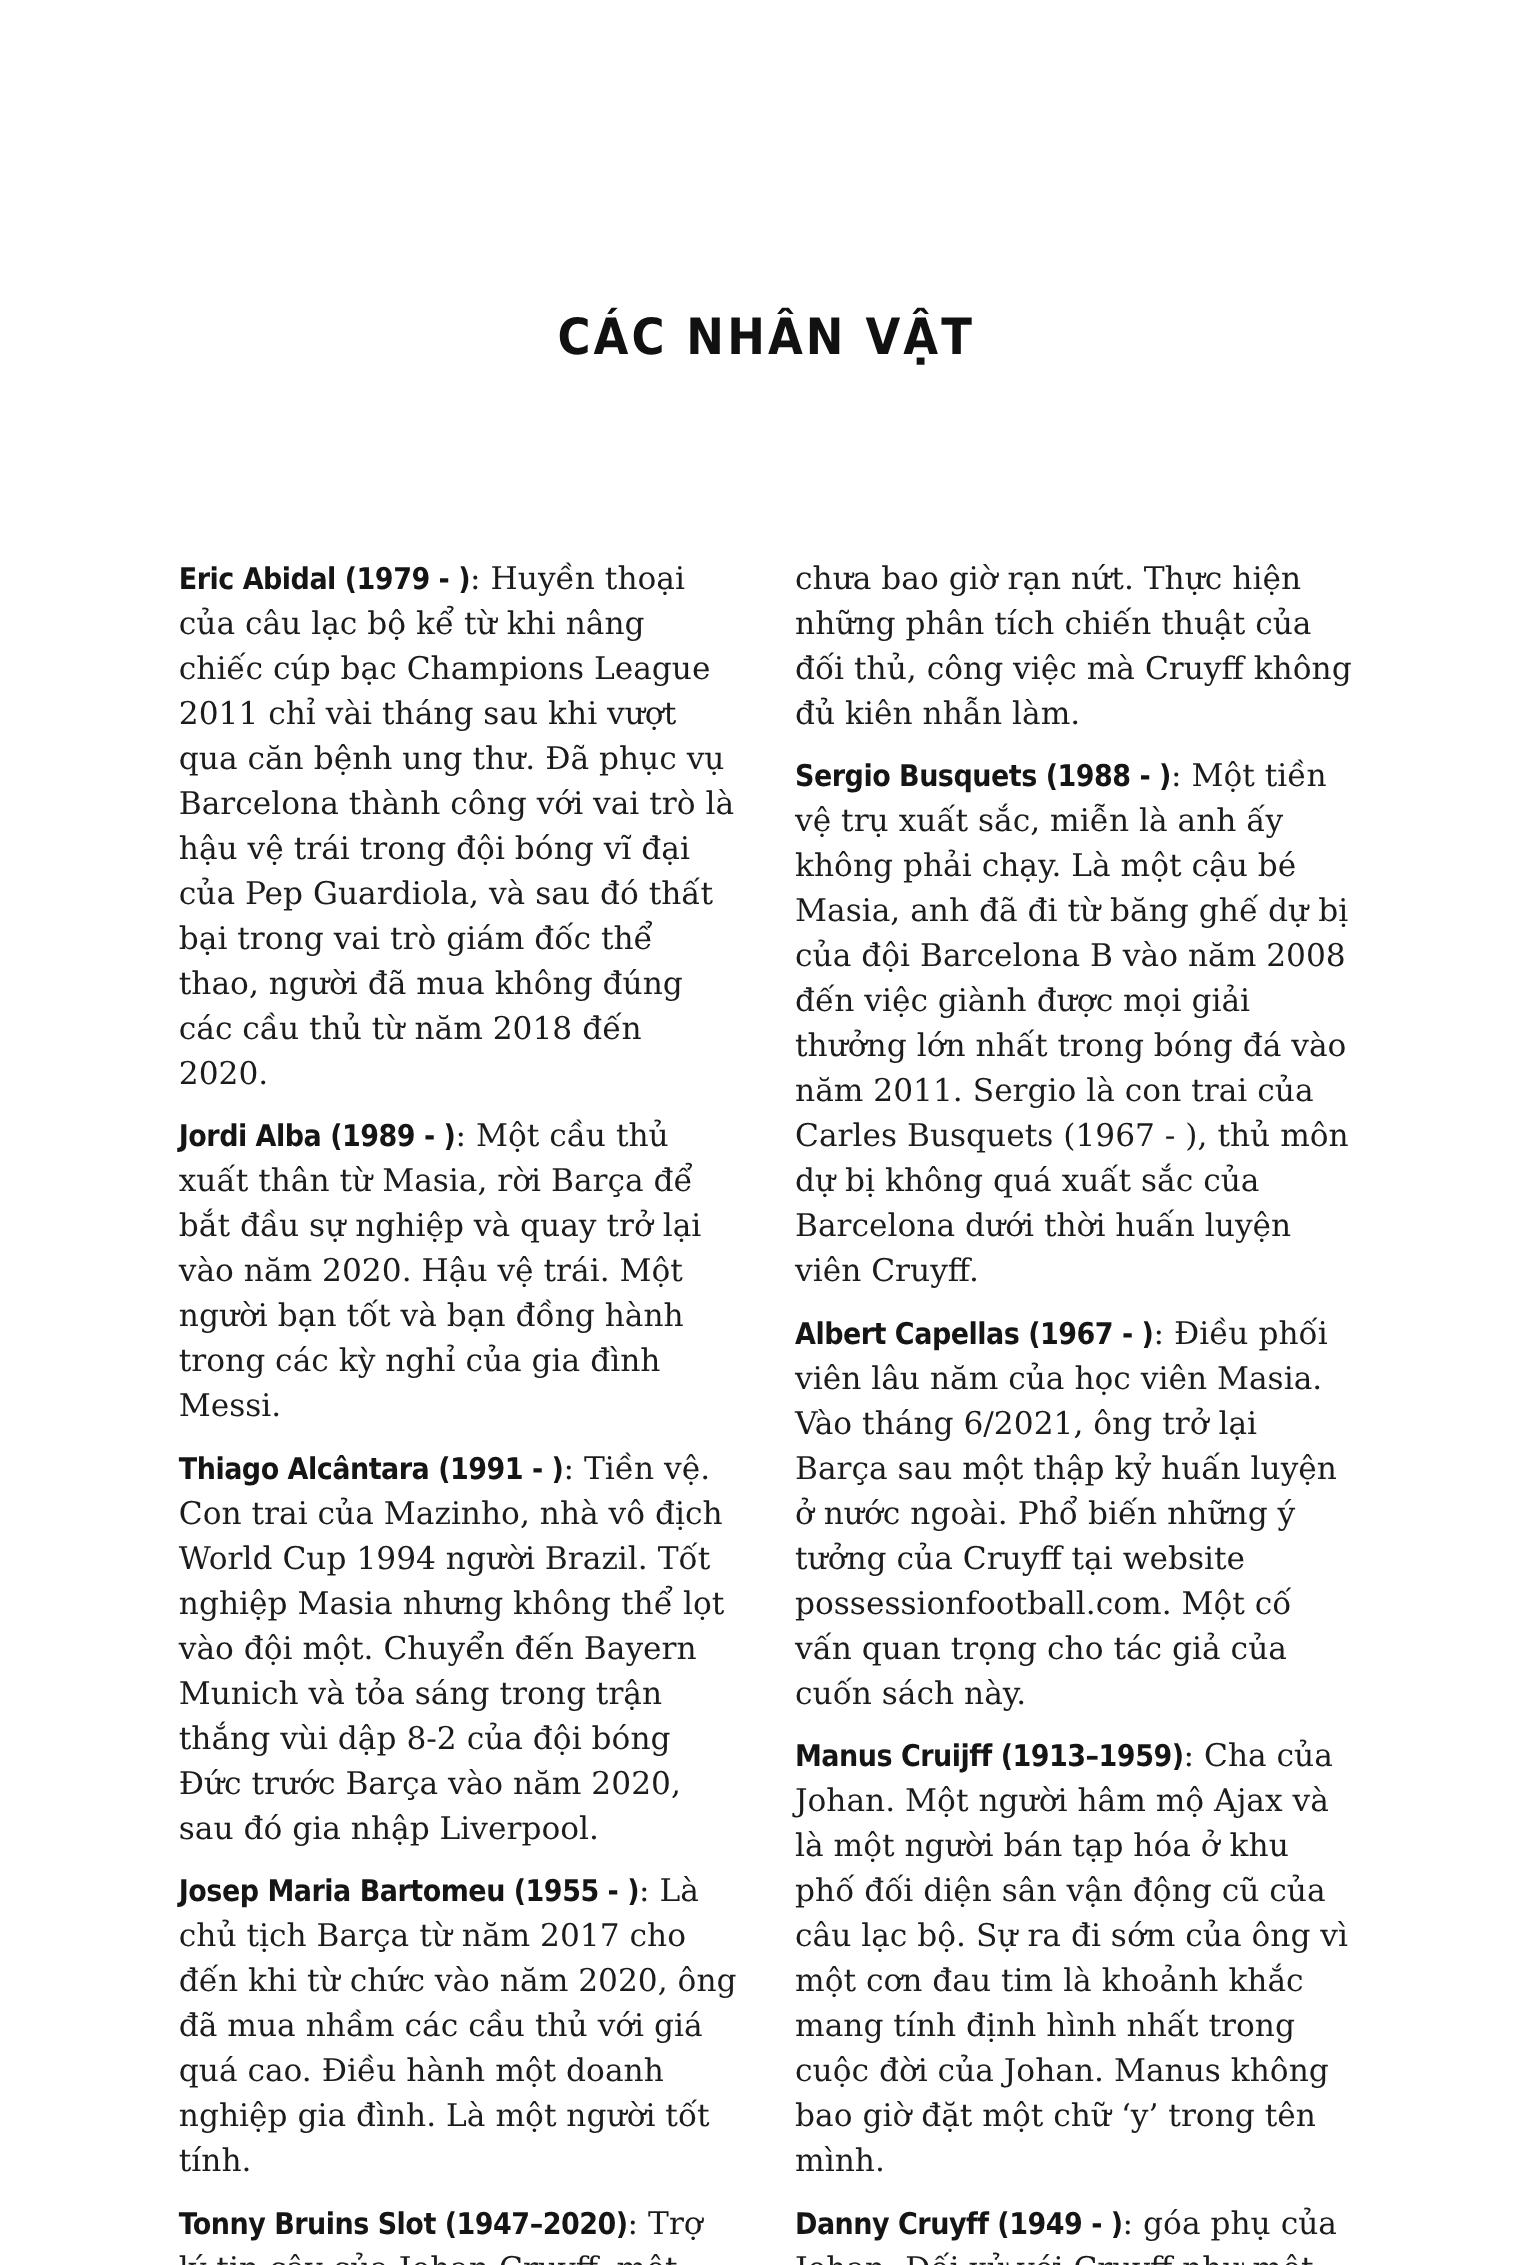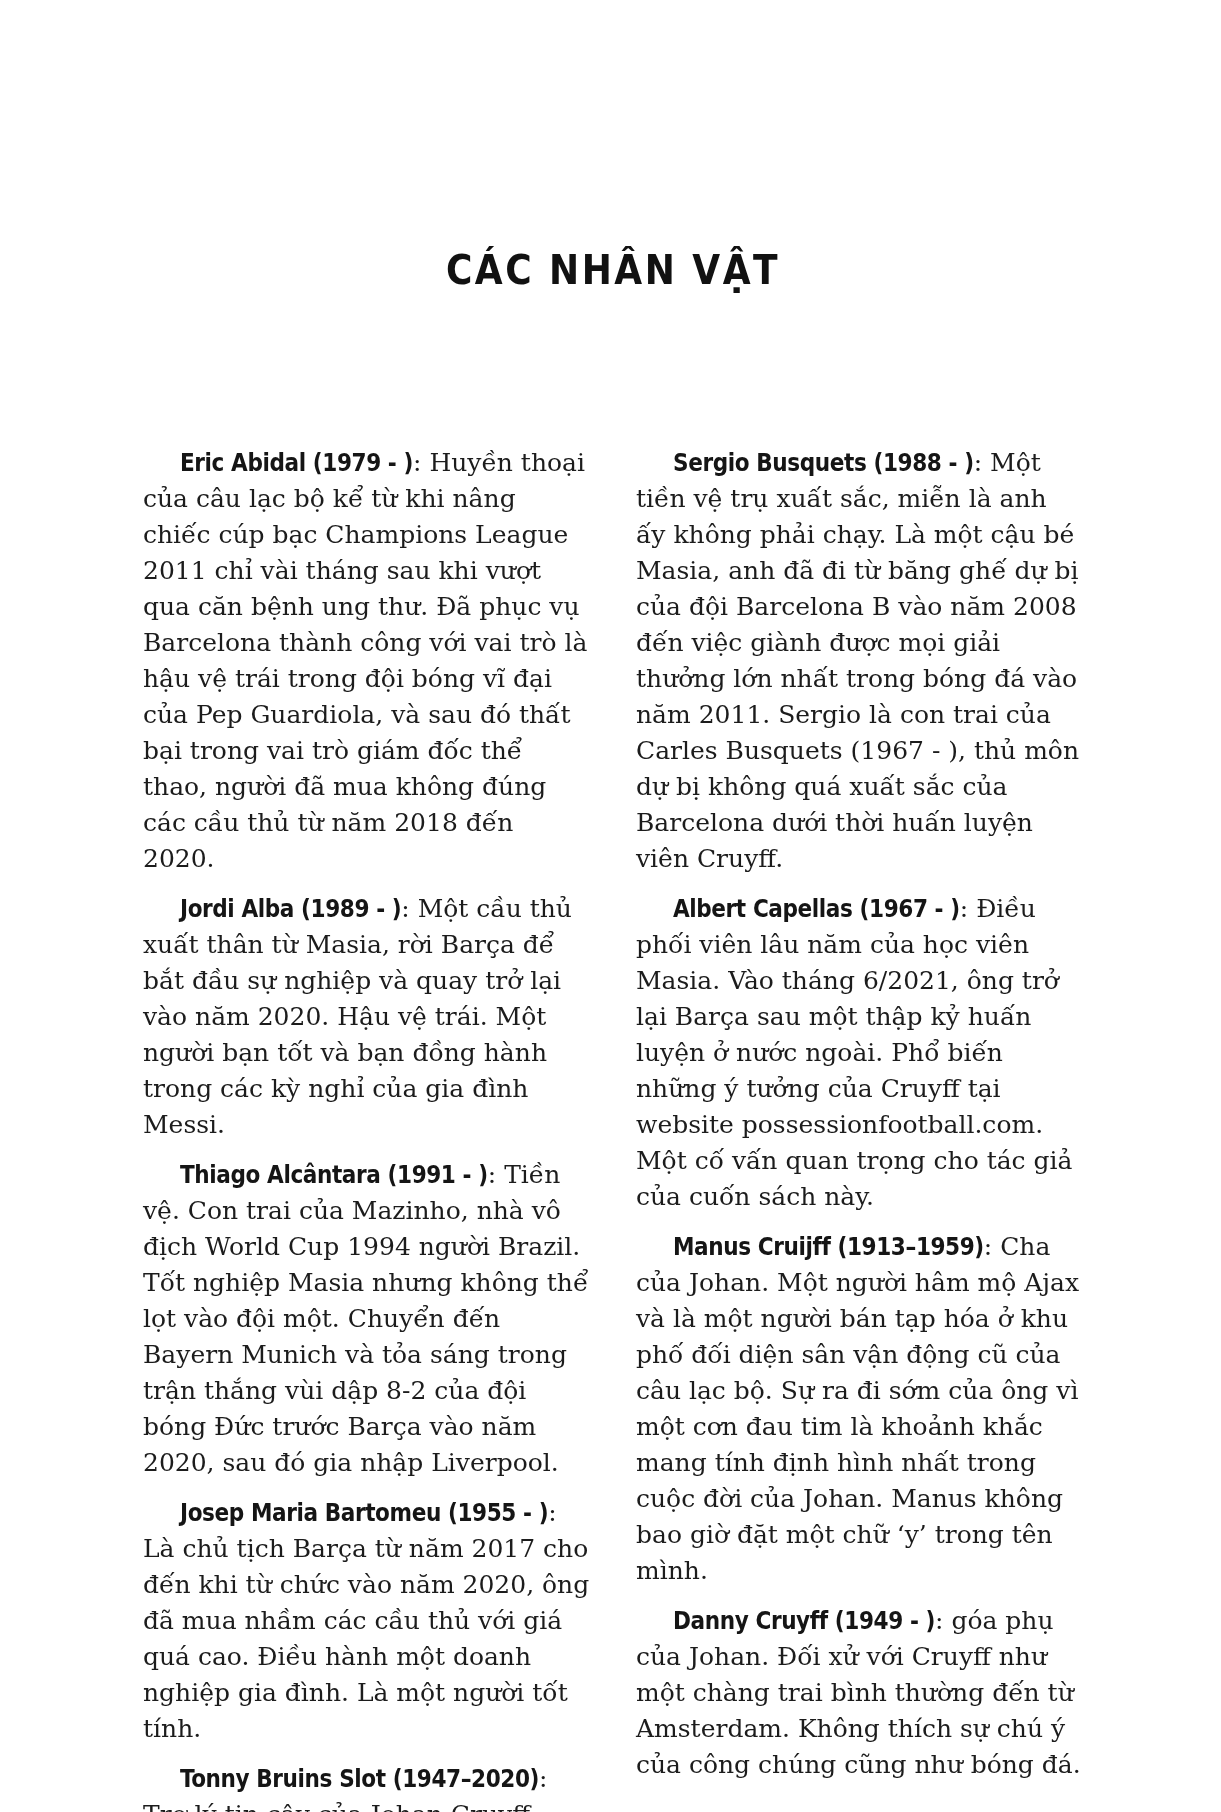--- a/index.html
+++ b/index.html
@@ -41,21 +41,20 @@
     text-align: left;
   }
   .entry:last-child { margin-bottom: 0; }
   .pname {
     font-family: "DejaVu Sans", "Liberation Sans", sans-serif;
     font-stretch: condensed;
     font-weight: 700;
     letter-spacing: -0.4px;
     font-size: 24px;
     color: #151515;
-    margin-left: 37px;
   }
 </style>
 </head>
 <body>
 
 <div class="page">
 
   <h1 class="title">CÁC NHÂN VẬT</h1>
 
   <div class="columns">
@@ -69,20 +68,21 @@
       <p class="entry"><span class="pname">Thiago Alcântara (1991 - )</span><span class="pdesc">: Tiền vệ. Con trai của Mazinho, nhà vô địch World Cup 1994 người Brazil. Tốt nghiệp Masia nhưng không thể lọt vào đội một. Chuyển đến Bayern Munich và tỏa sáng trong trận thắng vùi dập 8-2 của đội bóng Đức trước Barça vào năm 2020, sau đó gia nhập Liverpool.</span></p>
 
       <p class="entry"><span class="pname">Josep Maria Bartomeu (1955 - )</span><span class="pdesc">: Là chủ tịch Barça từ năm 2017 cho đến khi từ chức vào năm 2020, ông đã mua nhầm các cầu thủ với giá quá cao. Điều hành một doanh nghiệp gia đình. Là một người tốt tính.</span></p>
 
       <p class="entry"><span class="pname">Tonny Bruins Slot (1947–2020)</span><span class="pdesc">: Trợ lý tin cậy của Johan Cruyff, một người Amsterdam thuộc tầng lớp lao động sinh cùng năm với Cruyff và là một trong số ít những người mà mối quan hệ với Cruyff</span></p>
 
     </div>
 
     <div class="col">
 
+      <p class="entry"><span class="pdesc">chưa bao giờ rạn nứt. Thực hiện những phân tích chiến thuật của đối thủ, công việc mà Cruyff không đủ kiên nhẫn làm.</span></p>
 
       <p class="entry"><span class="pname">Sergio Busquets (1988 - )</span><span class="pdesc">: Một tiền vệ trụ xuất sắc, miễn là anh ấy không phải chạy. Là một cậu bé Masia, anh đã đi từ băng ghế dự bị của đội Barcelona B vào năm 2008 đến việc giành được mọi giải thưởng lớn nhất trong bóng đá vào năm 2011. Sergio là con trai của Carles Busquets (1967 - ), thủ môn dự bị không quá xuất sắc của Barcelona dưới thời huấn luyện viên Cruyff.</span></p>
 
       <p class="entry"><span class="pname">Albert Capellas (1967 - )</span><span class="pdesc">: Điều phối viên lâu năm của học viên Masia. Vào tháng 6/2021, ông trở lại Barça sau một thập kỷ huấn luyện ở nước ngoài. Phổ biến những ý tưởng của Cruyff tại website possessionfootball.com. Một cố vấn quan trọng cho tác giả của cuốn sách này.</span></p>
 
       <p class="entry"><span class="pname">Manus Cruijff (1913–1959)</span><span class="pdesc">: Cha của Johan. Một người hâm mộ Ajax và là một người bán tạp hóa ở khu phố đối diện sân vận động cũ của câu lạc bộ. Sự ra đi sớm của ông vì một cơn đau tim là khoảnh khắc mang tính định hình nhất trong cuộc đời của Johan. Manus không bao giờ đặt một chữ ‘y’ trong tên mình.</span></p>
 
       <p class="entry"><span class="pname">Danny Cruyff (1949 - )</span><span class="pdesc">: góa phụ của Johan. Đối xử với Cruyff như một chàng trai bình thường đến từ Amsterdam. Không thích sự chú ý của công chúng cũng như bóng đá.</span></p>
 
     </div>

